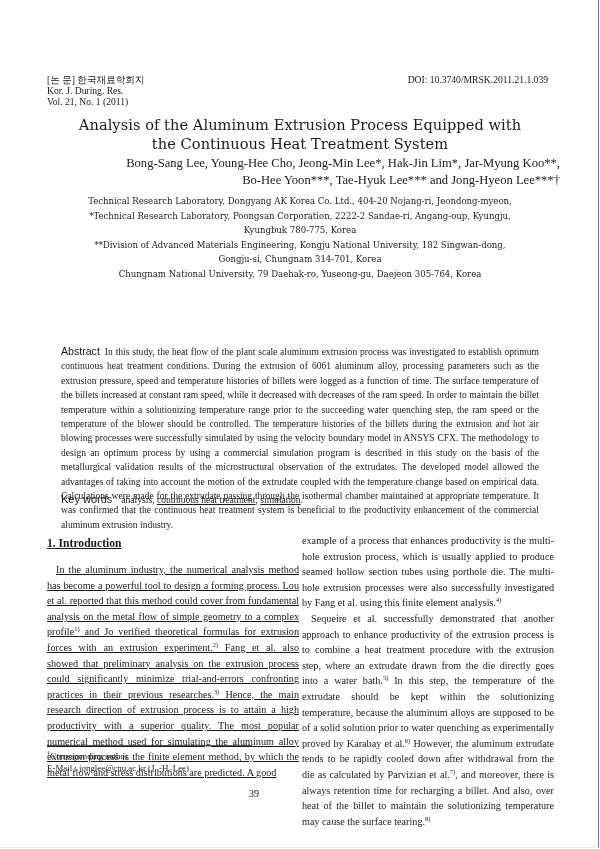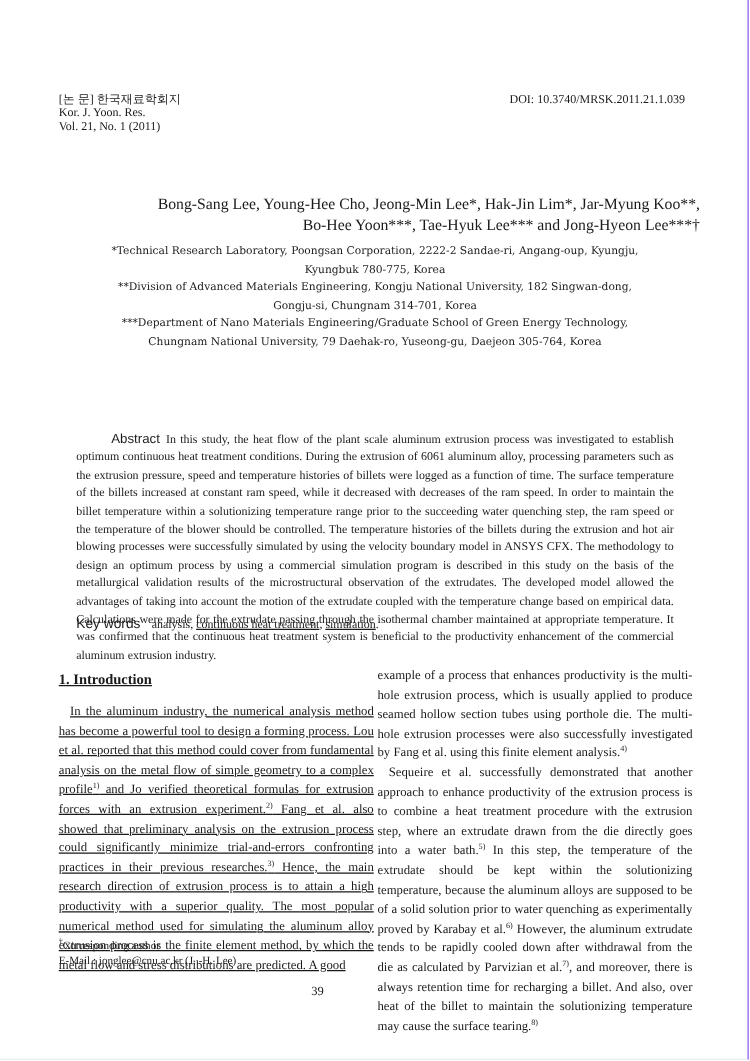--- a/index.html
+++ b/index.html
@@ -5,21 +5,21 @@
   html, body { margin: 0; padding: 0; background: #ffffff; }
   body { width: 600px; height: 849px; position: relative; overflow: hidden; color: #1a1a1a; font-family: "Liberation Serif", serif; }
   .page { position: absolute; left: 0; top: 0; width: 598px; height: 847px; border-right: 1px solid #8b5cf6; border-bottom: 1px solid #ececec; }
   .hdr-left { position: absolute; left: 47px; top: 74px; font-size: 9.6px; line-height: 11.2px; }
   .hdr-right { position: absolute; right: 50px; top: 74px; font-size: 9.6px; }
   .title { position: absolute; left: 40px; width: 520px; top: 115px; text-align: center; font-family: "DejaVu Serif", serif; font-size: 14.6px; line-height: 19px; letter-spacing: 0.05px; }
   .authors { position: absolute; left: 40px; width: 520px; top: 155px; text-align: right; font-size: 12.6px; line-height: 16.5px; }
   .affils { position: absolute; left: 40px; width: 520px; top: 194px; text-align: center; font-family: "DejaVu Serif", serif; font-size: 8.55px; line-height: 14.5px; }
   .received { position: absolute; left: 40px; width: 520px; top: 292px; text-align: center; font-family: "DejaVu Serif", serif; font-size: 8.55px; }
   .abstract { position: absolute; left: 61px; width: 478px; top: 344px; font-size: 9.55px; line-height: 14.4px; text-align: justify; }
-  .abstract .lbl { font-family: "Liberation Sans", sans-serif; font-size: 10.6px; margin-right: 5px; margin-left: 28px; }
+  .abstract .lbl { font-family: "Liberation Sans", sans-serif; font-size: 10.6px; margin-right: 5px; }
   .keywords { position: absolute; left: 61px; width: 478px; top: 493px; font-size: 9.55px; }
   .keywords .lbl { font-family: "Liberation Sans", sans-serif; font-size: 11px; margin-right: 9px; }
   .keywords .kw-link { text-decoration: underline; }
   .col { position: absolute; width: 252px; font-size: 10.2px; line-height: 15.6px; text-align: justify; }
   .col-left { left: 47px; top: 536px; text-decoration: underline; }
   .col-right { left: 302px; top: 533px; }
   .sec-head { font-weight: bold; font-size: 11.6px; margin: 0 0 10px 0; line-height: 16px; }
   .col p { margin: 0; text-indent: 9px; }
   .col p.noindent { text-indent: 0; }
   sup { font-size: 6.5px; line-height: 0; vertical-align: 4px; }
@@ -27,37 +27,41 @@
   .footnote { position: absolute; left: 47px; top: 750px; font-size: 8.9px; line-height: 12px; }
   .pageno { position: absolute; left: 0; width: 508px; top: 788px; text-align: center; font-size: 10px; }
 </style>
 </head>
 <body>
 
 <div class="page">
 
   <div class="hdr-left">
     <div>[논  문] 한국재료학회지</div>
-    <div>Kor. J. Yoon. Res.</div>
+    <div>Kor. J. During. Res.</div>
     <div>Vol. 21, No. 1 (2011)</div>
   </div>
   <div class="hdr-right">DOI: 10.3740/MRSK.2011.21.1.039</div>
 
+  <div class="title">
+    <div>Analysis of the Aluminum Extrusion Process Equipped with</div>
+    <div>the Continuous Heat Treatment System</div>
+  </div>
 
   <div class="authors">
     <div>Bong-Sang Lee, Young-Hee Cho, Jeong-Min Lee*, Hak-Jin Lim*, Jar-Myung Koo**,</div>
     <div>Bo-Hee Yoon***, Tae-Hyuk Lee*** and Jong-Hyeon Lee***†</div>
   </div>
 
   <div class="affils">
+    <div>Technical Research Laboratory, Dongyang AK Korea Co. Ltd., 404-20 Nojang-ri, Jeondong-myeon,</div>
     <div>*Technical Research Laboratory, Poongsan Corporation, 2222-2 Sandae-ri, Angang-oup, Kyungju,</div>
     <div>Kyungbuk 780-775, Korea</div>
     <div>**Division of Advanced Materials Engineering, Kongju National University, 182 Singwan-dong,</div>
     <div>Gongju-si, Chungnam 314-701, Korea</div>
-    <div>***Department of Nano Materials Engineering/Graduate School of Green Energy Technology,</div>
     <div>Chungnam National University, 79 Daehak-ro, Yuseong-gu, Daejeon 305-764, Korea</div>
   </div>
 
 
   <div class="abstract">
     <span class="lbl">Abstract</span><span>In this study, the heat flow of the plant scale aluminum extrusion process was investigated to establish optimum continuous heat treatment conditions. During the extrusion of 6061 aluminum alloy, processing parameters such as the extrusion pressure, speed and temperature histories of billets were logged as a function of time. The surface temperature of the billets increased at constant ram speed, while it decreased with decreases of the ram speed. In order to maintain the billet temperature within a solutionizing temperature range prior to the succeeding water quenching step, the ram speed or the temperature of the blower should be controlled. The temperature histories of the billets during the extrusion and hot air blowing processes were successfully simulated by using the velocity boundary model in ANSYS CFX. The methodology to design an optimum process by using a commercial simulation program is described in this study on the basis of the metallurgical validation results of the microstructural observation of the extrudates. The developed model allowed the advantages of taking into account the motion of the extrudate coupled with the temperature change based on empirical data. Calculations were made for the extrudate passing through the isothermal chamber maintained at appropriate temperature. It was confirmed that the continuous heat treatment system is beneficial to the productivity enhancement of the commercial aluminum extrusion industry.</span>
   </div>
 
   <div class="keywords">
     <span class="lbl">Key words</span><span>analysis</span>, <span class="kw-link">continuous heat treatment</span>, <span class="kw-link">simulation</span>.

